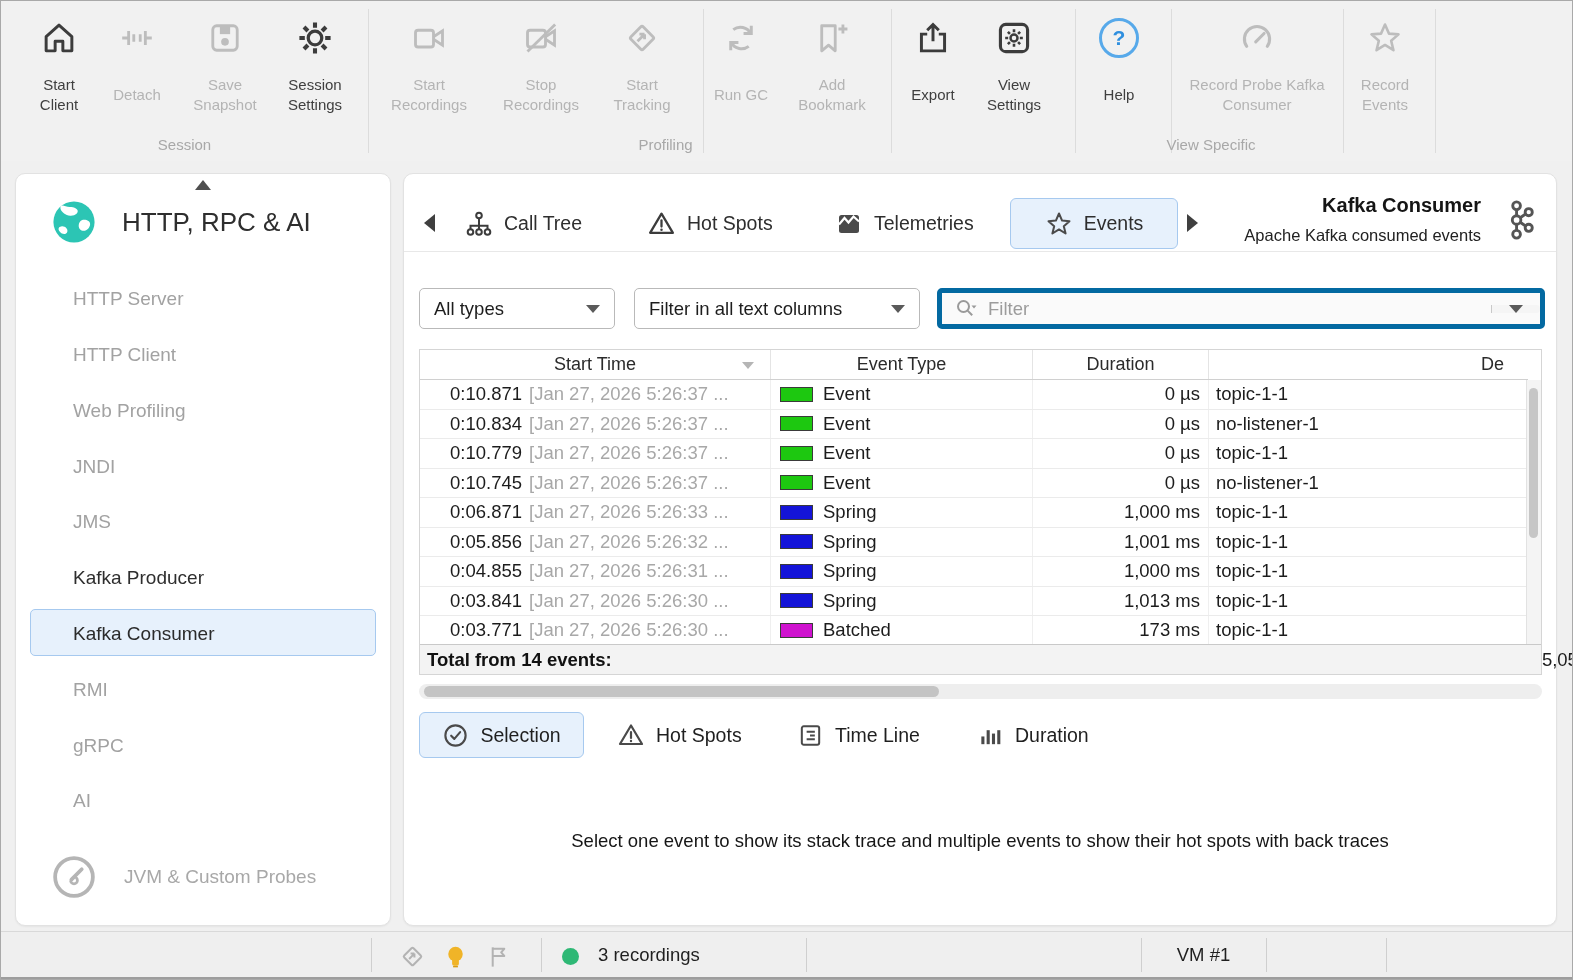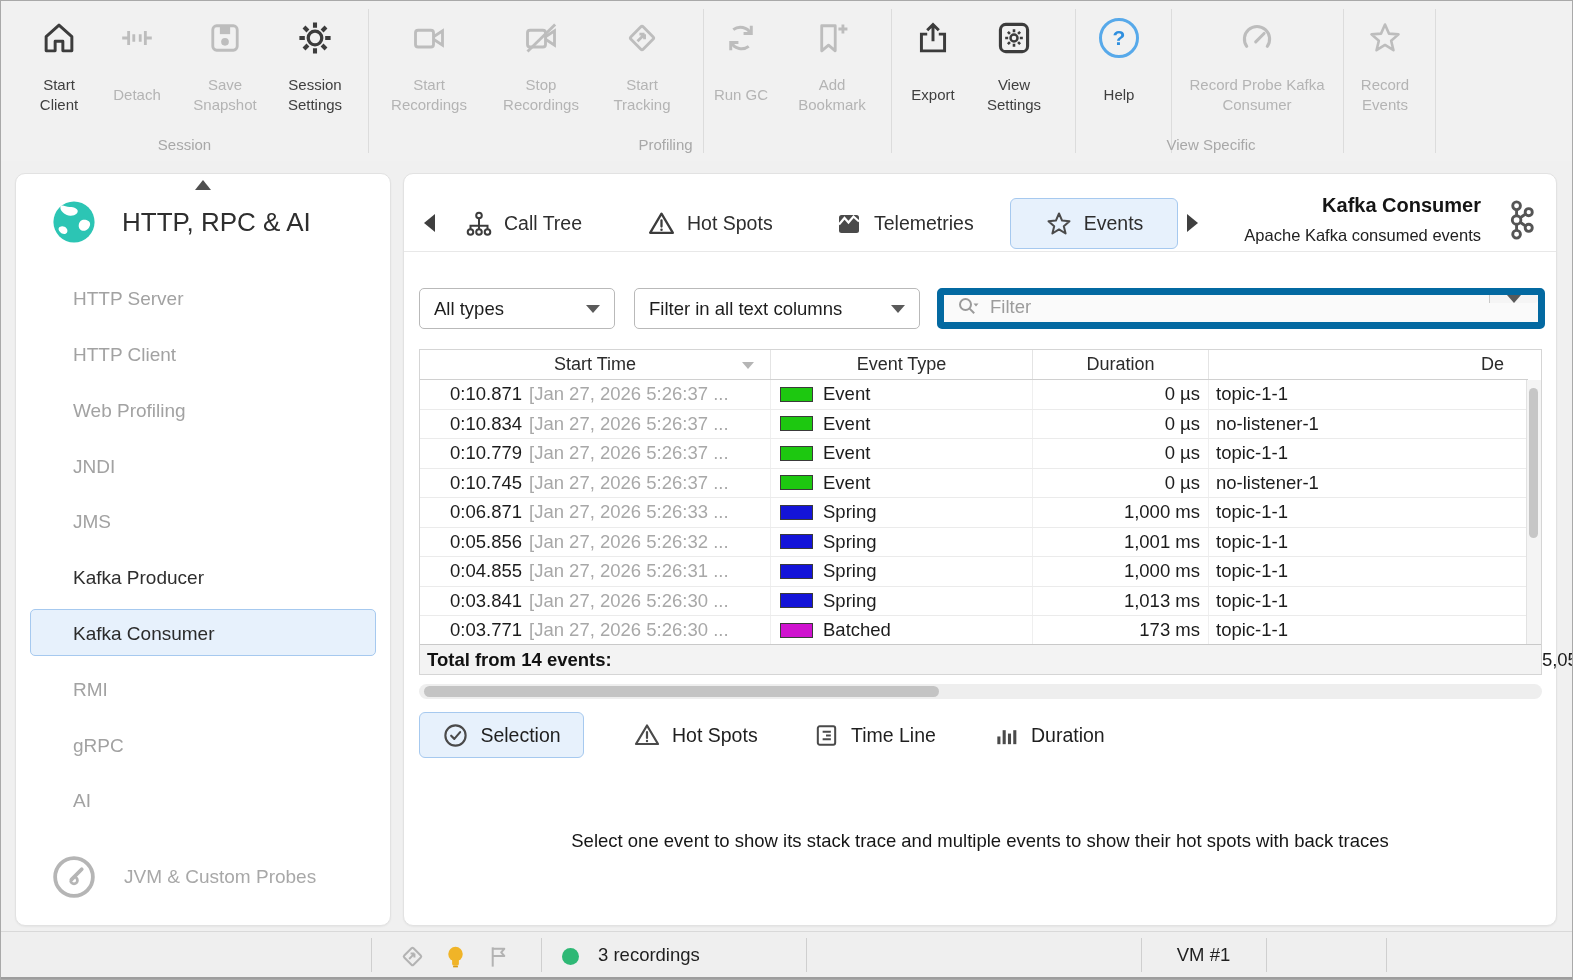--- a/index.html
+++ b/index.html
@@ -35,21 +35,21 @@
   .nav-left{left:20px;border-right:11px solid #3f3f3f;}
   .nav-right{left:783px;border-left:11px solid #3f3f3f;}
   .tab{position:absolute;top:24px;height:51px;display:flex;align-items:center;gap:11px;font-size:19.5px;color:#2e2e2e;padding:0 14px;border:1.5px solid transparent;border-radius:6px;box-sizing:border-box;cursor:default;}
   .tab.selected{background:#e7f1fc;border-color:#a6c9ef;}
   .view-title{position:absolute;right:75px;top:20px;font-size:20px;font-weight:bold;color:#151515;text-align:right;}
   .view-subtitle{position:absolute;right:75px;top:52px;font-size:16.5px;color:#222;text-align:right;}
   .kafka-logo{position:absolute;right:18px;top:24px;}
   
   .dd{position:absolute;top:114px;height:41px;background:#fff;border:1px solid #b9b9b9;border-radius:5px;box-sizing:border-box;display:flex;align-items:center;justify-content:space-between;padding:0 14px;font-size:18.5px;color:#1d1d1d;cursor:default;}
   .caret{width:0;height:0;border-left:7px solid transparent;border-right:7px solid transparent;border-top:8px solid #5a5a5a;}
-  .searchbox{position:absolute;top:114px;left:533px;width:608px;height:41px;border:7px solid #0369a1;border-radius:5px;box-sizing:border-box;background:#fafafa;display:flex;align-items:flex-start;}
+  .searchbox{position:absolute;top:114px;left:533px;width:608px;height:41px;border:5px solid #0369a1;border-radius:5px;box-sizing:border-box;background:#fafafa;display:flex;align-items:center;}
   .searchbox .icon-zone{display:flex;align-items:center;gap:3px;padding:0 8px 0 12px;}
   .searchbox input{flex:1;border:none;outline:none;background:transparent;font-size:18.5px;color:#1d1d1d;font-family:"Liberation Sans",sans-serif;}
   .searchbox input::placeholder{color:#9c9c9c;}
   .searchbox .dd-btn{width:48px;border-left:1px solid #c9c9c9;background:#f5f5f5;border-radius:0 5px 5px 0;display:flex;align-items:center;justify-content:center;}
   
   #events-table{position:absolute;left:15px;top:175px;width:1123px;border:1px solid #d5d5d5;box-sizing:border-box;background:#fff;}
   .t-head{display:grid;grid-template-columns:351px 262px 176px 1fr;height:30px;border-bottom:1px solid #d0d0d0;box-sizing:border-box;}
   .t-head .hc{position:relative;display:flex;align-items:center;justify-content:center;font-size:18px;color:#2b2b2b;border-right:1px solid #e4e4e4;}
   .t-head .hc:last-child{border-right:none;justify-content:flex-end;padding-right:24px;}
   .sort-arrow{position:absolute;right:16px;top:12px;width:0;height:0;border-left:6px solid transparent;border-right:6px solid transparent;border-top:7px solid #b5b5b5;}
@@ -67,21 +67,21 @@
   .c-dur{justify-content:flex-end;padding-right:8px;}
   .c-desc{padding-left:7px;}
   .t-total{display:grid;grid-template-columns:1030px 176px 1fr;height:30px;background:#f3f3f3;border-top:1px solid #c9c9c9;box-sizing:border-box;font-size:18.5px;align-items:center;}
   .t-total .tl{font-weight:bold;color:#111;padding-left:7px;}
   .t-total .tv{text-align:right;padding-right:8px;color:#1c1c1c;}
   .vscroll{position:absolute;right:0;top:30px;width:15px;height:264px;background:#f4f4f4;border-left:1px solid #e2e2e2;box-sizing:border-box;}
   .vscroll .thumb{position:absolute;left:2px;top:8px;width:9px;height:150px;background:#c6c6c6;border-radius:6px;}
   .hscroll{position:absolute;left:15px;top:510px;width:1123px;height:15px;background:#eeeeee;border-radius:8px;}
   .hscroll .thumb{position:absolute;left:5px;top:2px;width:515px;height:11px;background:#c4c4c4;border-radius:6px;}
   
-  .btab{position:absolute;top:538px;height:46px;display:flex;align-items:center;gap:11px;font-size:19.5px;color:#1f1f1f;padding:0 32px;border:1.5px solid transparent;border-radius:6px;box-sizing:border-box;cursor:default;}
+  .btab{position:absolute;top:538px;height:46px;display:flex;align-items:center;gap:11px;font-size:19.5px;color:#1f1f1f;padding:0 16px;border:1.5px solid transparent;border-radius:6px;box-sizing:border-box;cursor:default;}
   .btab.selected{background:#e7f1fc;border-color:#a6c9ef;}
   .hint{position:absolute;left:0;right:0;top:656px;text-align:center;font-size:18.5px;color:#161616;}
   
   #statusbar{position:absolute;left:0;bottom:0;width:100%;height:48px;background:#efefef;border-top:1px solid #d9d9d9;box-sizing:border-box;}
   .sep{position:absolute;top:6px;height:34px;width:1px;background:#cfcfcf;}
   .status-ico{position:absolute;top:11px;}
   .rec-dot{position:absolute;left:561px;top:16px;width:17px;height:17px;border-radius:50%;background:#2eb875;}
   .rec-label{position:absolute;left:597px;top:12px;font-size:18.5px;color:#1f1f1f;}
   .vm-label{position:absolute;left:1140px;width:125px;top:12px;text-align:center;font-size:18.5px;color:#1f1f1f;}
   .bottom-edge{position:absolute;left:0;bottom:0;width:100%;height:2px;background:#9d9d9d;}

